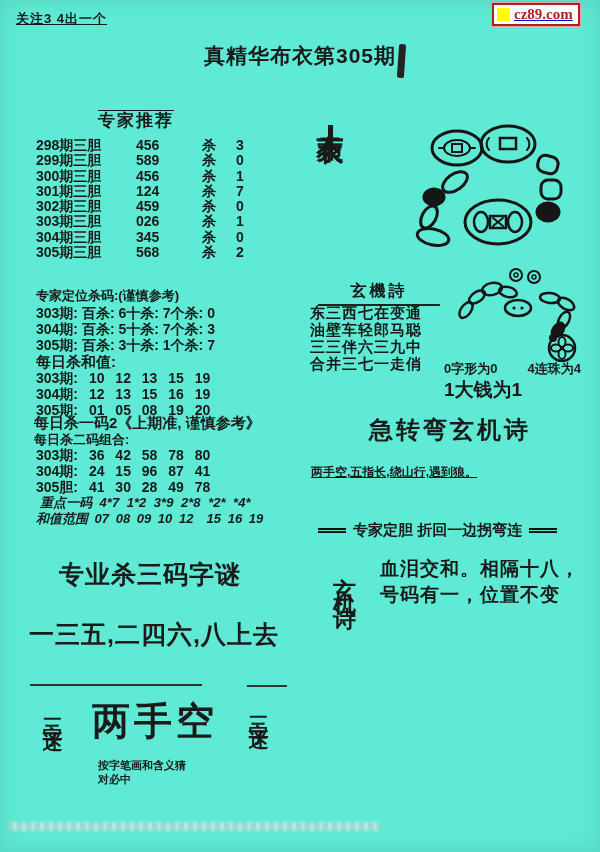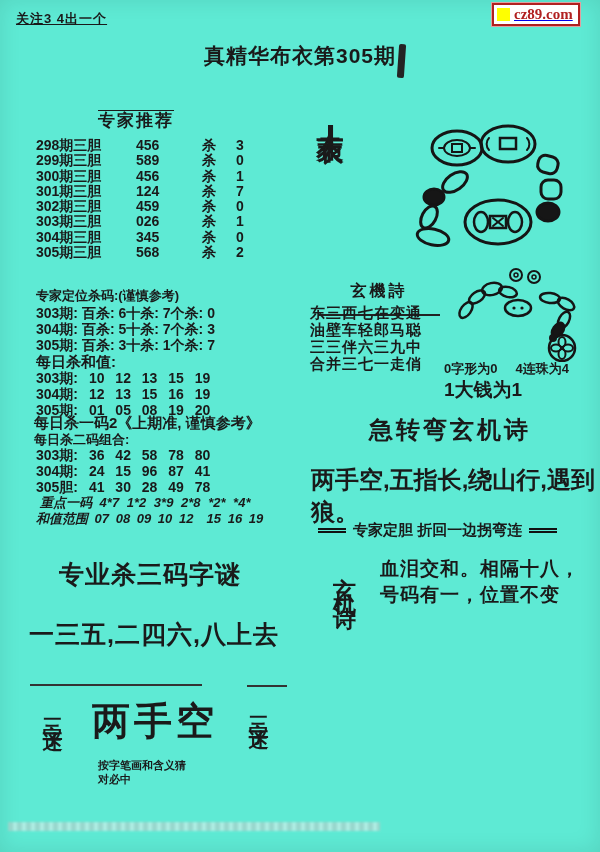--- a/index.html
+++ b/index.html
@@ -27,25 +27,25 @@
   .s13{font-size:13px;line-height:16px;}
   .s14{font-size:14px;line-height:16px;}
   .s15{font-size:15px;}
   .ws{word-spacing:7px;}
   .big-riddle{font-size:25px;letter-spacing:1px;}
   .hr{height:2px;background:#333;}
   .vlabel{font-size:20px;letter-spacing:7px;}
   .answer{font-size:38px;letter-spacing:4px;}
   .tiny{font-size:11px;line-height:14px;}
   .buyi-v{font-size:27px;letter-spacing:2px;}
-  .poem-h{font-size:16px;border-bottom:2px solid #222;padding-bottom:12px;letter-spacing:3px;}
+  .poem-h{font-size:16px;border-bottom:2px solid #222;padding-bottom:2px;letter-spacing:3px;}
   .poem-l{font-size:15px;line-height:17px;letter-spacing:1px;}
-  .legend{font-size:13px;display:flex;gap:18px;text-align:right;}
+  .legend{font-size:13px;display:flex;gap:30px;text-align:right;}
   .sharp-t{font-size:24px;letter-spacing:3px;}
-  .sharp-l{font-size:24px;}
+  .sharp-l{font-size:12px;text-decoration:underline;}
   .dan-row{display:flex;align-items:center;gap:7px;font-size:15px;}
   .dash{width:28px;height:5px;border-top:2px solid #111;border-bottom:2px solid #111;box-sizing:border-box;}
   .bpoem-v{font-size:23px;letter-spacing:15px;}
   .bpoem-l{font-size:19px;line-height:26px;letter-spacing:1px;}
   .footer-faint{background:repeating-linear-gradient(90deg,#c9c9c9 0 5px,#efefef 5px 9px);
                 opacity:.55;filter:blur(1px);}
   svg{display:block;}
 </style>
 </head>
 <body>

